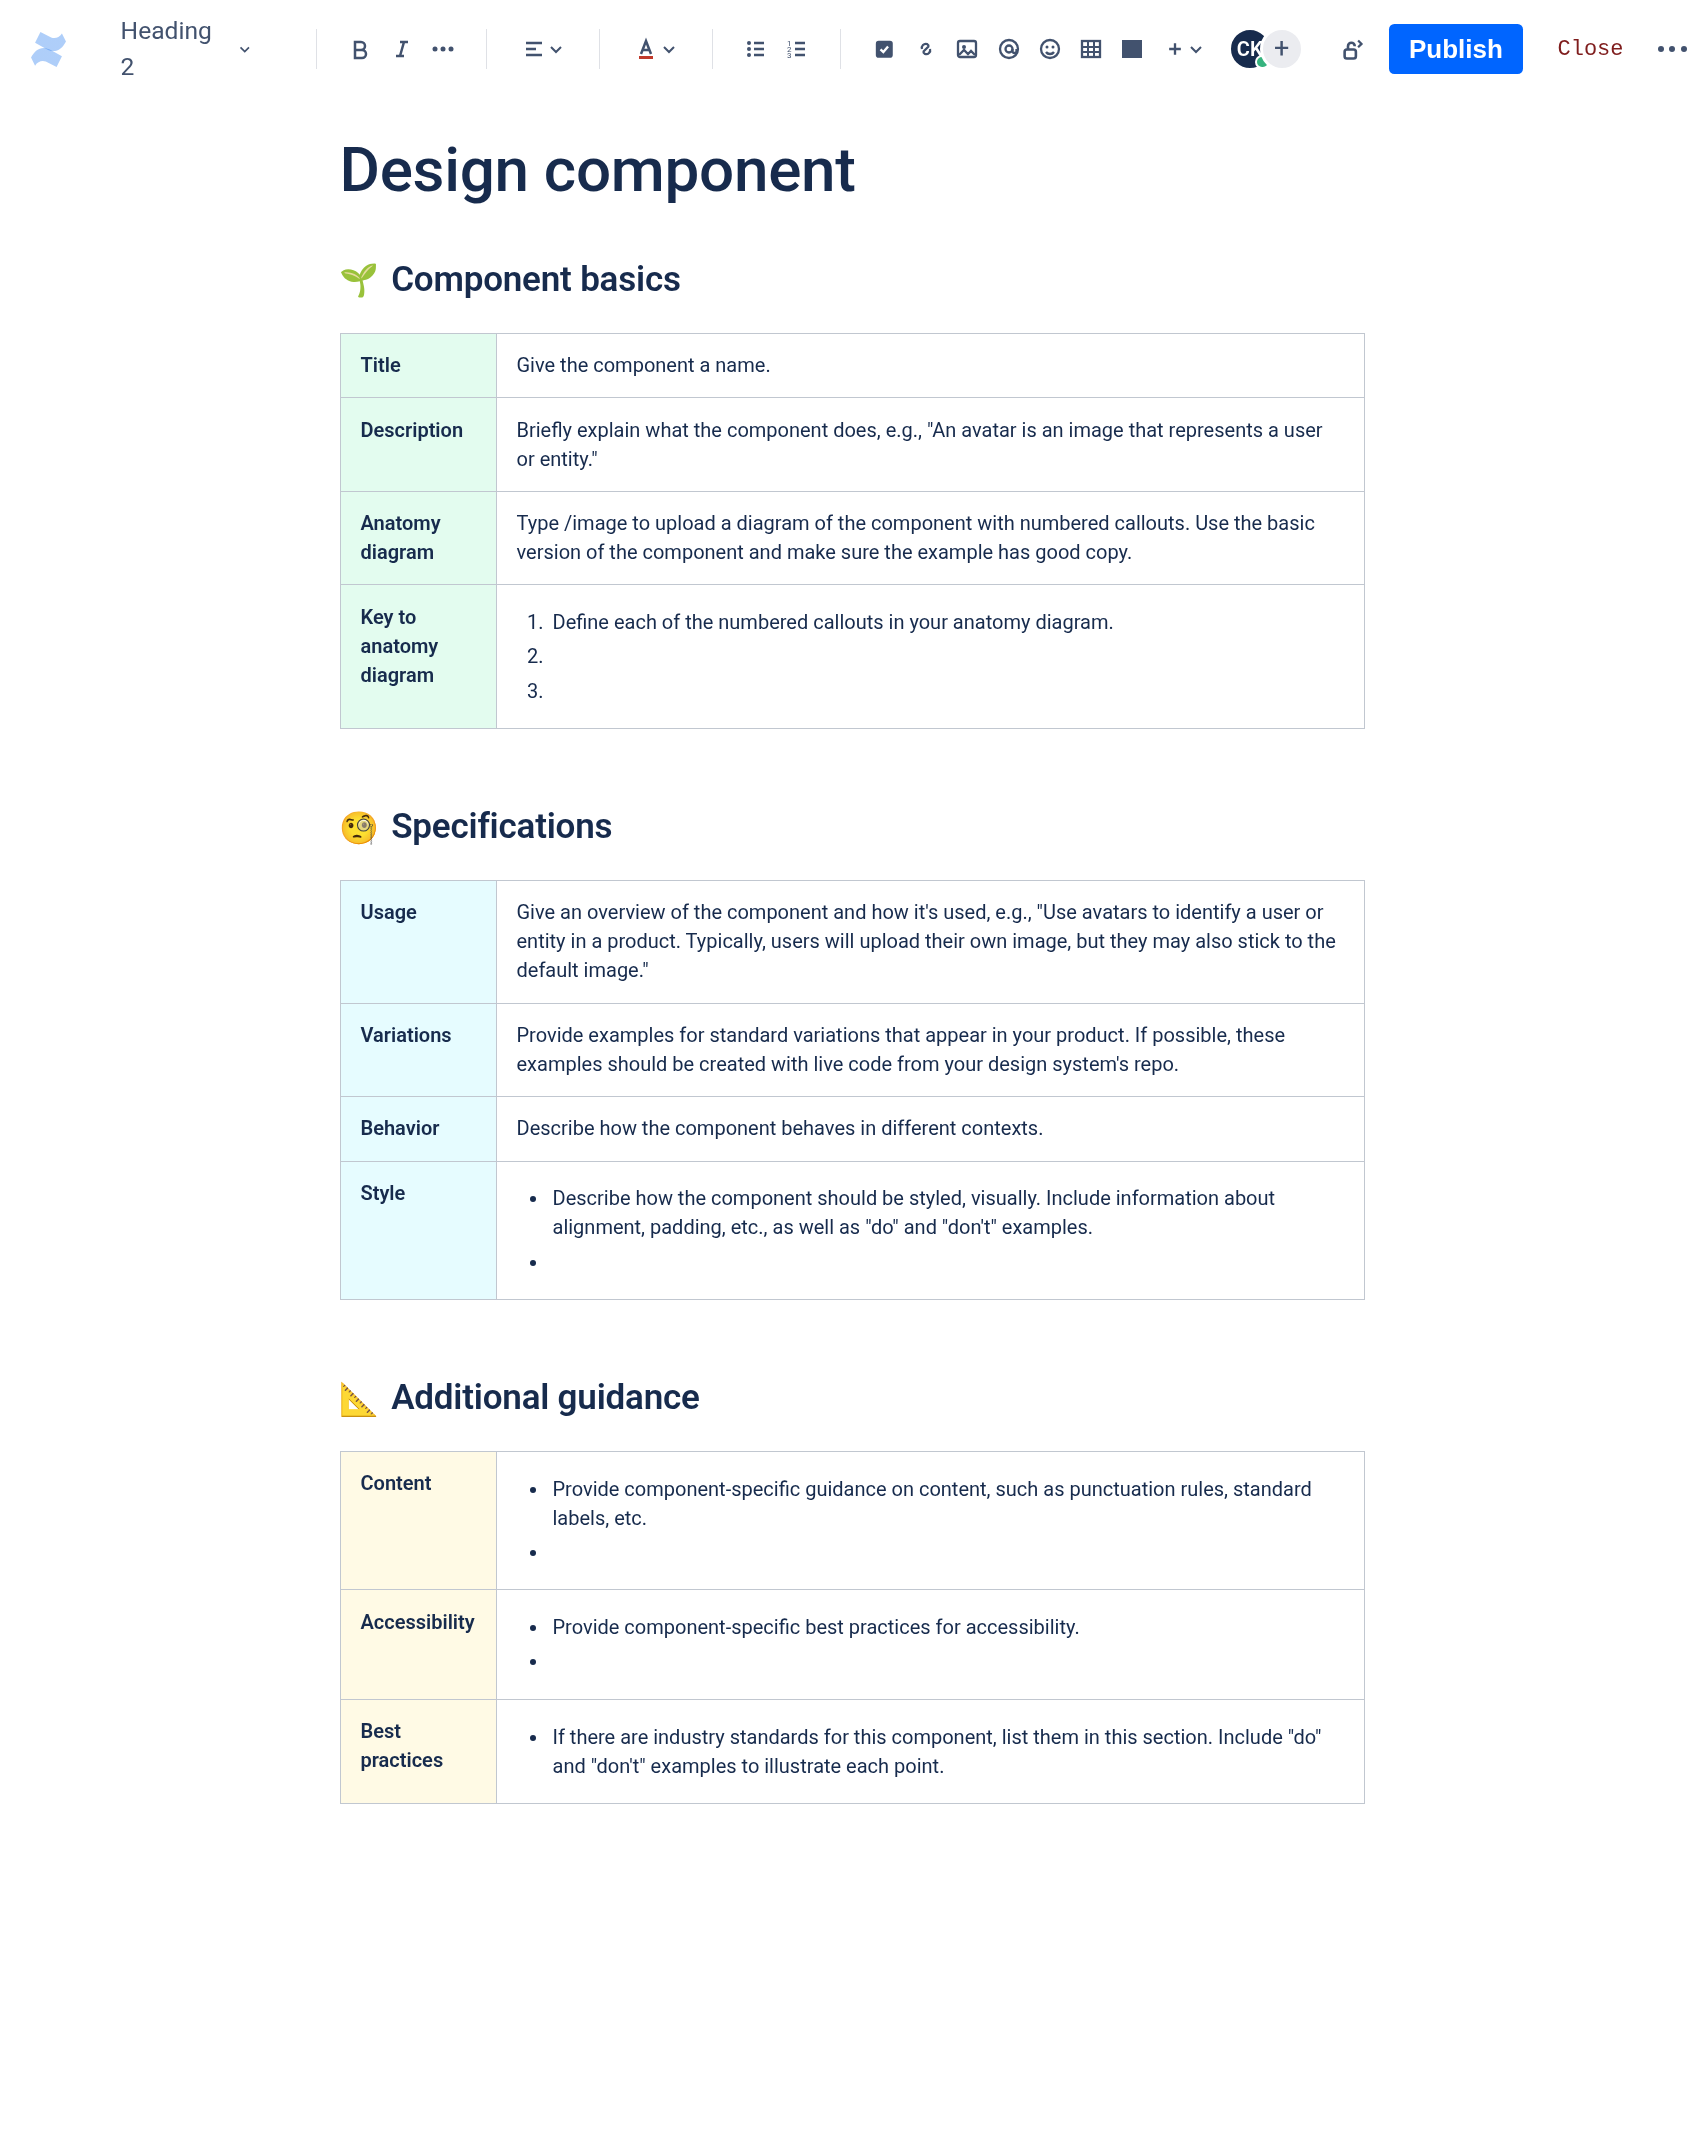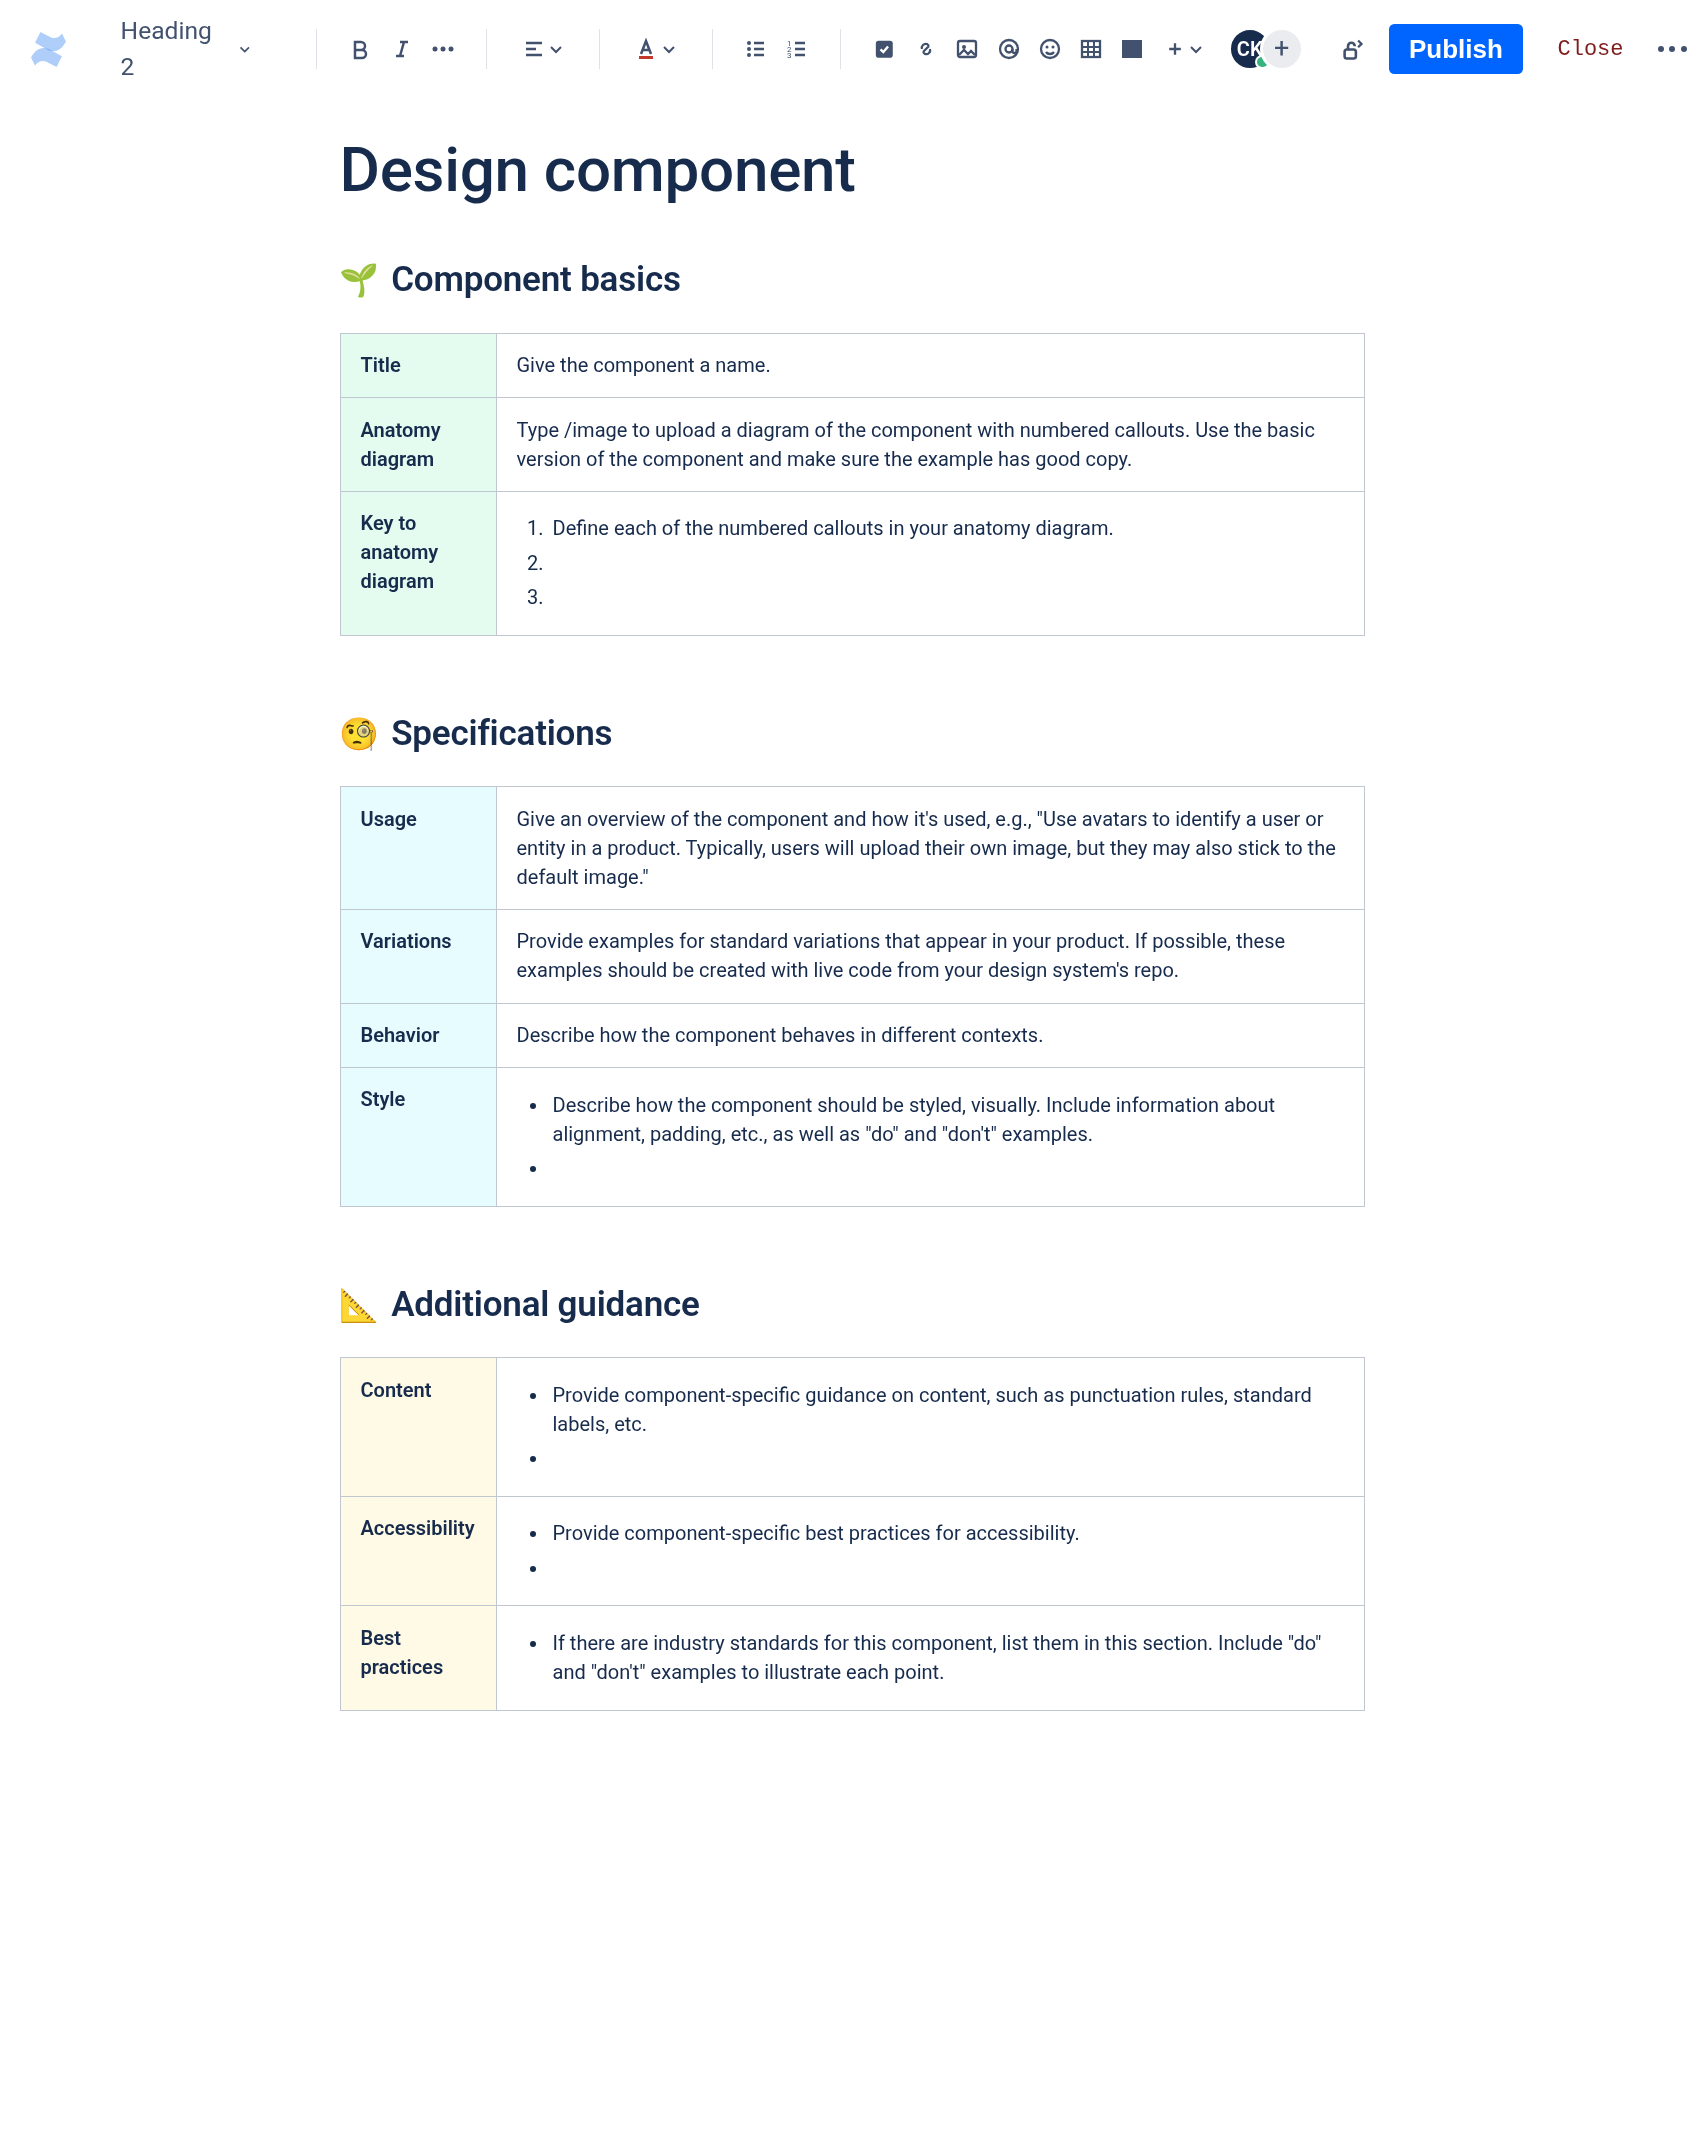--- a/index.html
+++ b/index.html
@@ -310,20 +310,24 @@
     <span>Component basics</span>
   </h2>
 
   <table class="spec green">
     <tbody>
         <tr>
       <th>Title</th>
       <td>Give the component a name.</td>
     </tr>
     <tr class="pad-bottom">
+      <th>Description</th>
+      <td>Briefly explain what the component does, e.g., "An avatar is an image that represents a user or entity."</td>
+    </tr>
+    <tr class="pad-bottom">
       <th>Anatomy diagram</th>
       <td>Type /image to upload a diagram of the component with numbered callouts. Use the basic version of the component and make sure the example has good copy.</td>
     </tr>
     <tr>
       <th>Key to anatomy diagram</th>
       <td>
         <ol>
           <li>Define each of the numbered callouts in your anatomy diagram.</li>
           <li></li>
           <li></li>

